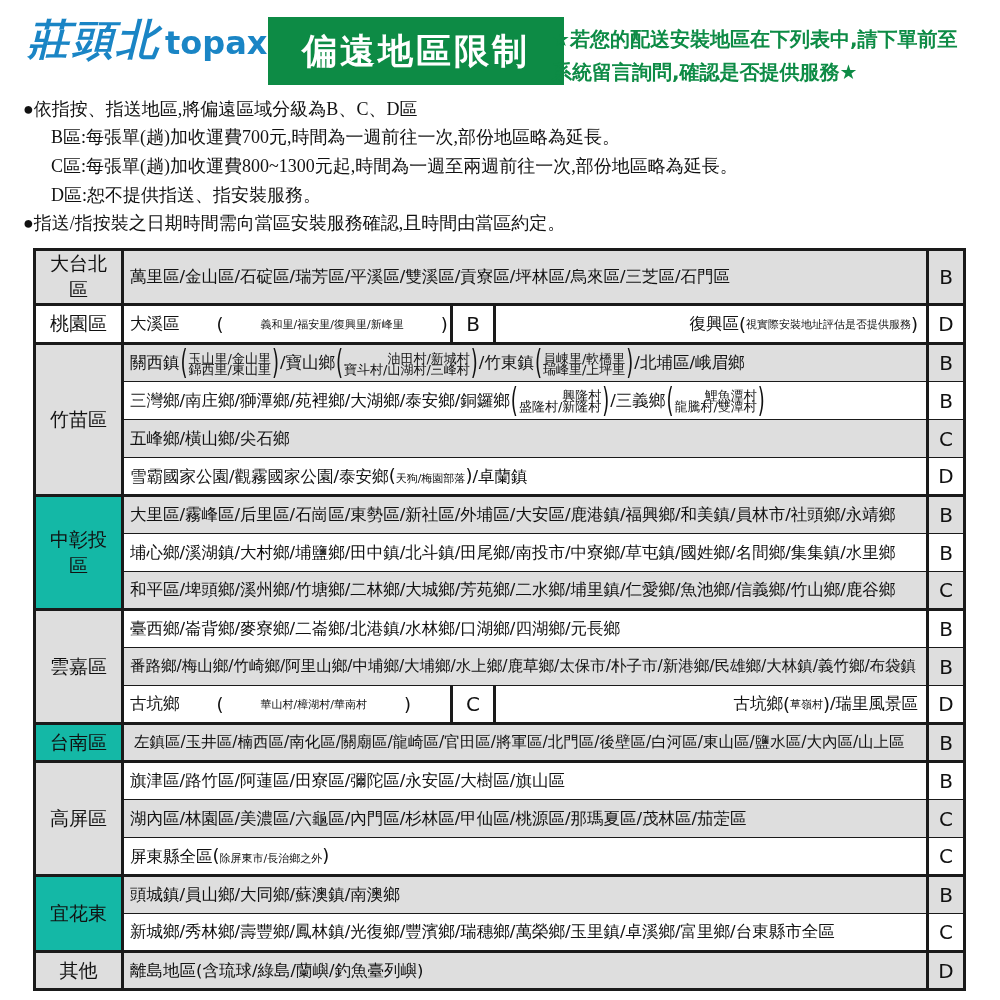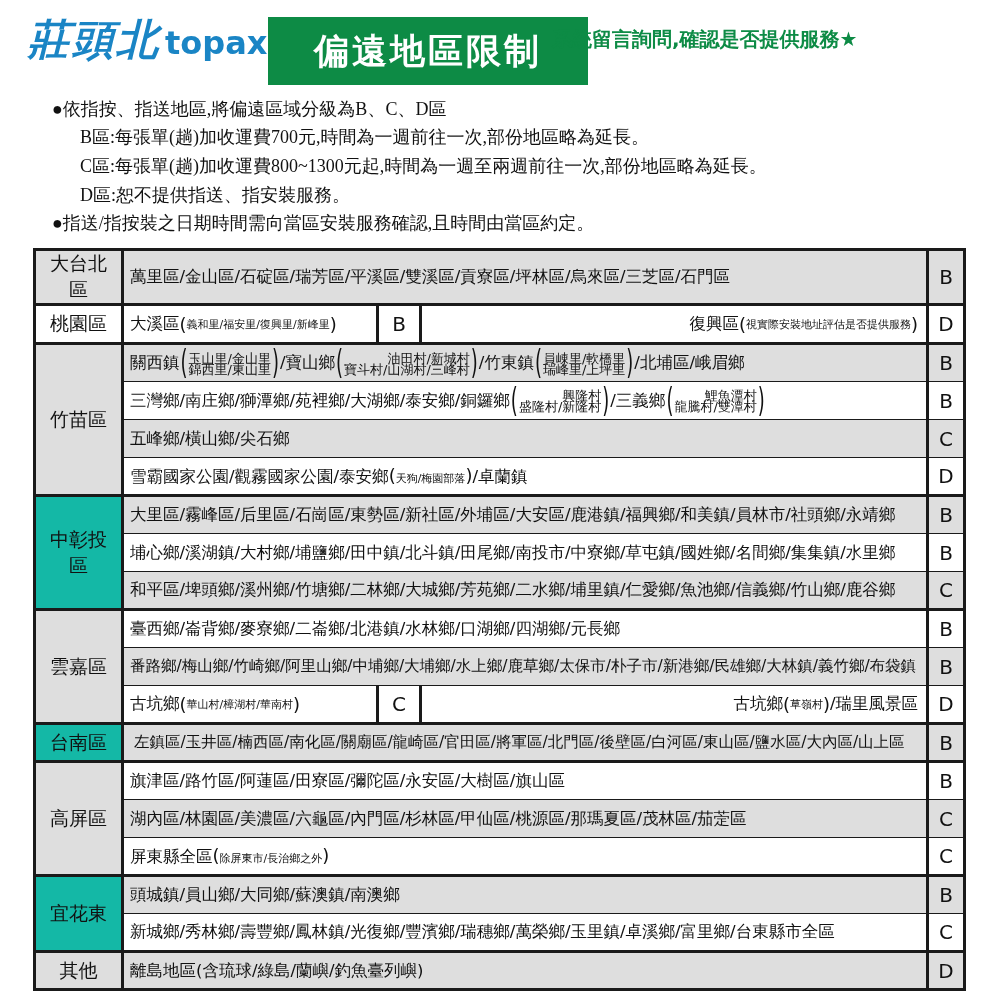--- a/index.html
+++ b/index.html
@@ -6,27 +6,27 @@
     --blue:#1a85c5; --green:#0d8b45; --shade:#dedede; --line:#1a1a1a;
   }
   *{box-sizing:border-box;}
   body{width:1000px;height:1000px;margin:0;background:#fff;color:#111;
        font-family:"DejaVu Sans","Liberation Sans",sans-serif;overflow:hidden;}
   
   .header{position:relative;height:92px;}
   .logo{position:absolute;left:28px;top:12px;color:var(--blue);white-space:nowrap;}
   .logo-cn{font-size:42px;font-weight:bold;letter-spacing:2px;font-style:italic;}
   .logo-en{font-size:32px;font-weight:bold;margin-left:5px;}
-  .badge{position:absolute;left:268px;top:17px;width:320px;height:68px;background:var(--green);
+  .badge{position:absolute;left:268px;top:17px;width:296px;height:68px;background:var(--green);
          color:#fff;display:flex;align-items:center;justify-content:center;
          font-size:35px;font-weight:bold;letter-spacing:3px;}
   .notice{position:absolute;left:552px;top:23px;color:var(--green);font-weight:bold;
           font-size:20px;line-height:33px;white-space:nowrap;}
   
-  .notes{margin:4px 0 0 52px;font-size:18px;
+  .notes{margin:4px 0 0 23px;font-size:18px;
          font-family:"Liberation Serif","DejaVu Serif",serif;}
   .note{line-height:27px;white-space:nowrap;}
   .note.sub{margin-left:28px;line-height:29px;}
   
   table.region-table{border-collapse:collapse;margin:11px 0 0 33px;width:933px;
                      table-layout:fixed;border:3px solid var(--line);}
   td{border:1px solid var(--line);height:38px;padding:0 6px;}
   td.label{width:88px;border-right:3px solid var(--line);border-top:3px solid var(--line);
            border-bottom:3px solid var(--line);text-align:center;font-size:19px;
            background:#fff;padding:0 8px;}
@@ -34,21 +34,21 @@
   tr.shade td{background:var(--shade);}
   tr.shade td.label{background:#14b8a6;}
   tr.shade td.label.lshade{background:var(--shade);}
   tr.gend td{border-bottom:3px solid var(--line);}
   td.grade{width:37px;border-left:3px solid var(--line);text-align:center;
            font-size:20px;padding:0;}
   td.content{font-size:16.5px;white-space:nowrap;overflow:hidden;}
   td.content.split{padding:0;}
   .rowflex{display:flex;height:36px;align-items:stretch;}
   .part{display:flex;align-items:center;white-space:nowrap;}
-  .p1{width:252px;padding:0 6px;}
+  .p1{width:326px;padding:0 6px;gap:37px;}
   .midgrade{width:46px;border-left:3px solid var(--line);border-right:3px solid var(--line);
             justify-content:center;font-size:20px;}
   .p2{flex:1;justify-content:flex-end;padding:0 8px;}
   .small{font-size:11px;}
   .par{font-size:18px;}
   .par.tall{display:inline-block;transform:scaleY(1.85);margin:0 1px;}
   .stack{display:inline-flex;flex-direction:column;vertical-align:middle;
          font-size:13px;line-height:11px;text-align:right;}
   
   .footer{display:flex;justify-content:space-between;margin:9px 33px 0 33px;
@@ -58,20 +58,21 @@
 </style>
 </head>
 <body>
 
 <div class="header">
   <div class="logo">
     <span class="logo-cn">莊頭北</span><span class="logo-en">topax</span>
   </div>
   <div class="badge">偏遠地區限制</div>
   <div class="notice">
+    <div>★若您的配送安裝地區在下列表中,請下單前至</div>
     <div>系統留言詢問,確認是否提供服務★</div>
   </div>
 </div>
 
 <div class="notes">
   <div class="note">●依指按、指送地區,將偏遠區域分級為B、C、D區</div>
   <div class="note sub">B區:每張單(趟)加收運費700元,時間為一週前往一次,部份地區略為延長。</div>
   <div class="note sub">C區:每張單(趟)加收運費800~1300元起,時間為一週至兩週前往一次,部份地區略為延長。</div>
   <div class="note sub">D區:恕不提供指送、指安裝服務。</div>
   <div class="note">●指送/指按裝之日期時間需向當區安裝服務確認,且時間由當區約定。</div>

